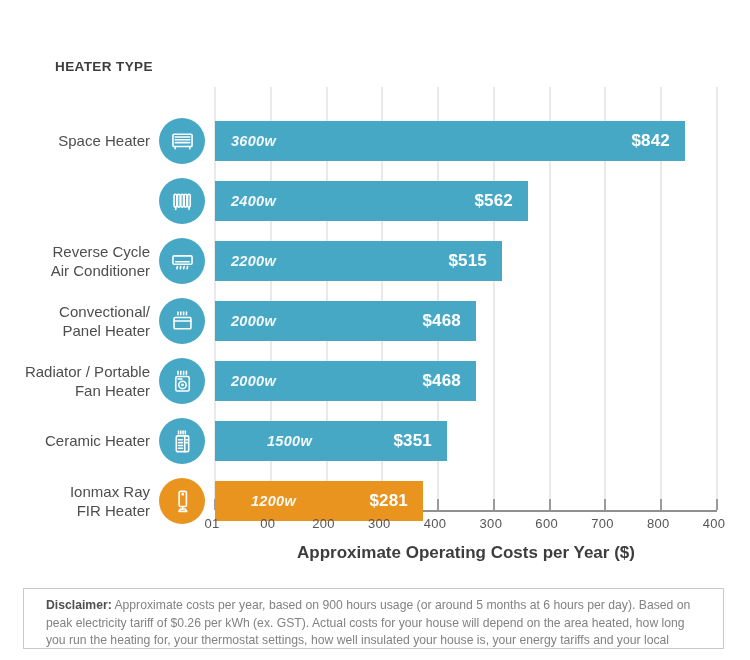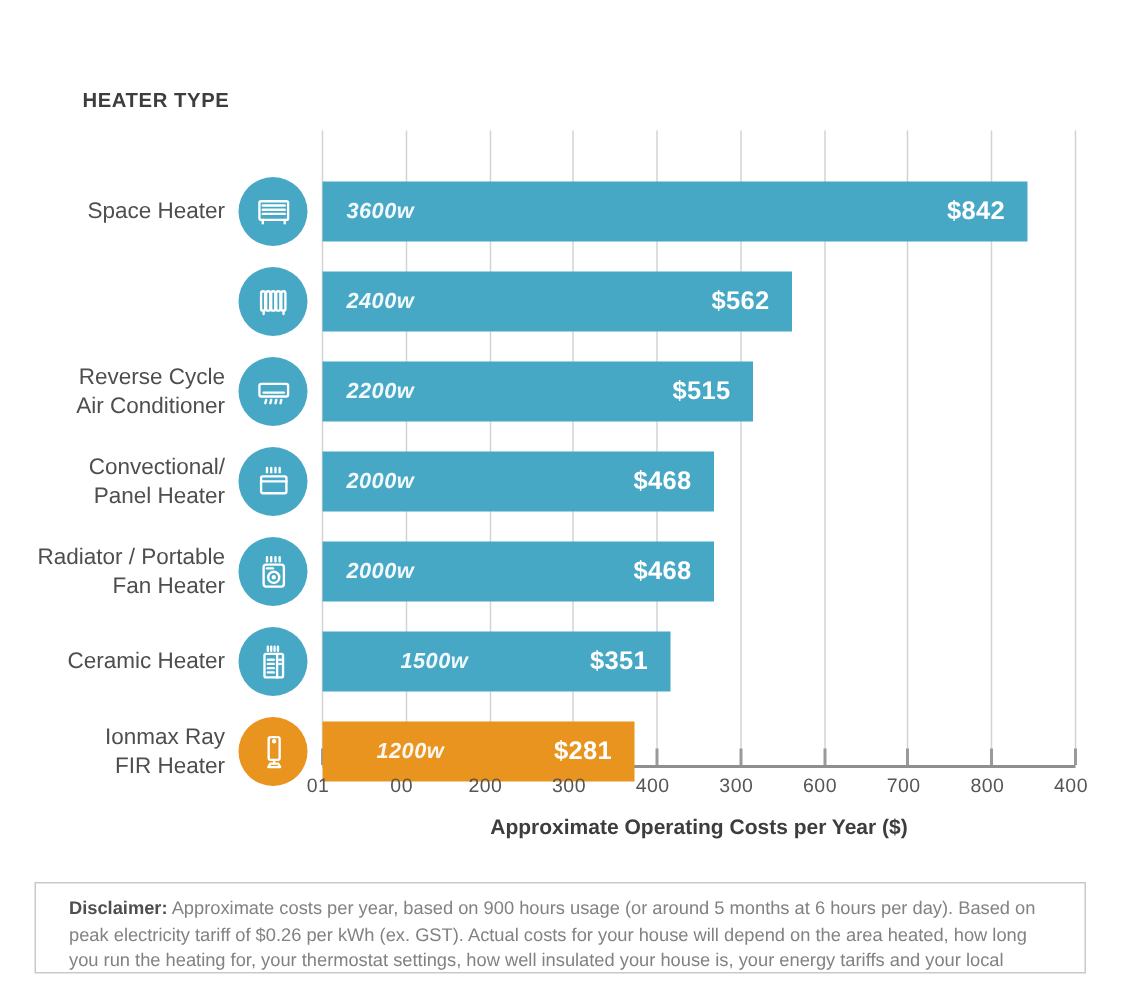--- a/index.html
+++ b/index.html
@@ -15,21 +15,21 @@
   #plot{position:absolute;left:215px;top:87px;width:502px;height:423px;
     border-bottom:2px solid #8f8f8f;}
   .gridline{position:absolute;top:0;bottom:0;width:1px;background:#d3d3d3;transform:translateX(-50%);}
   .axis-tick{position:absolute;bottom:0;width:2px;height:11px;background:#9a9a9a;transform:translateX(-50%);}
 
   #tick-labels{position:absolute;left:212px;top:516px;width:502px;height:16px;}
   .x-tick-label{position:absolute;transform:translateX(-50%);font-size:13px;color:#555;
     letter-spacing:.3px;white-space:nowrap;font-weight:400;}
 
   #x-axis-title{position:absolute;left:215px;top:543px;width:502px;text-align:center;
-    font-size:14px;font-weight:700;color:#3d3d3d;}
+    font-size:17px;font-weight:700;color:#3d3d3d;}
 
   .row{position:absolute;left:0;width:750px;height:40px;margin-top:32px;}
   .row-label{position:absolute;left:0;top:0;width:150px;height:40px;display:flex;
     align-items:center;justify-content:flex-end;text-align:right;font-size:15px;
     color:#4e4e4e;line-height:1.28;white-space:pre-line;}
   .icon-circle{position:absolute;left:159px;top:-3px;width:46px;height:46px;border-radius:50%;
     display:flex;align-items:center;justify-content:center;}
   .icon-svg{width:27px;height:27px;stroke:#fff;fill:none;stroke-width:1.4;
     stroke-linecap:round;stroke-linejoin:round;}
   .bar{position:absolute;left:215px;top:0;height:40px;display:flex;align-items:center;}

